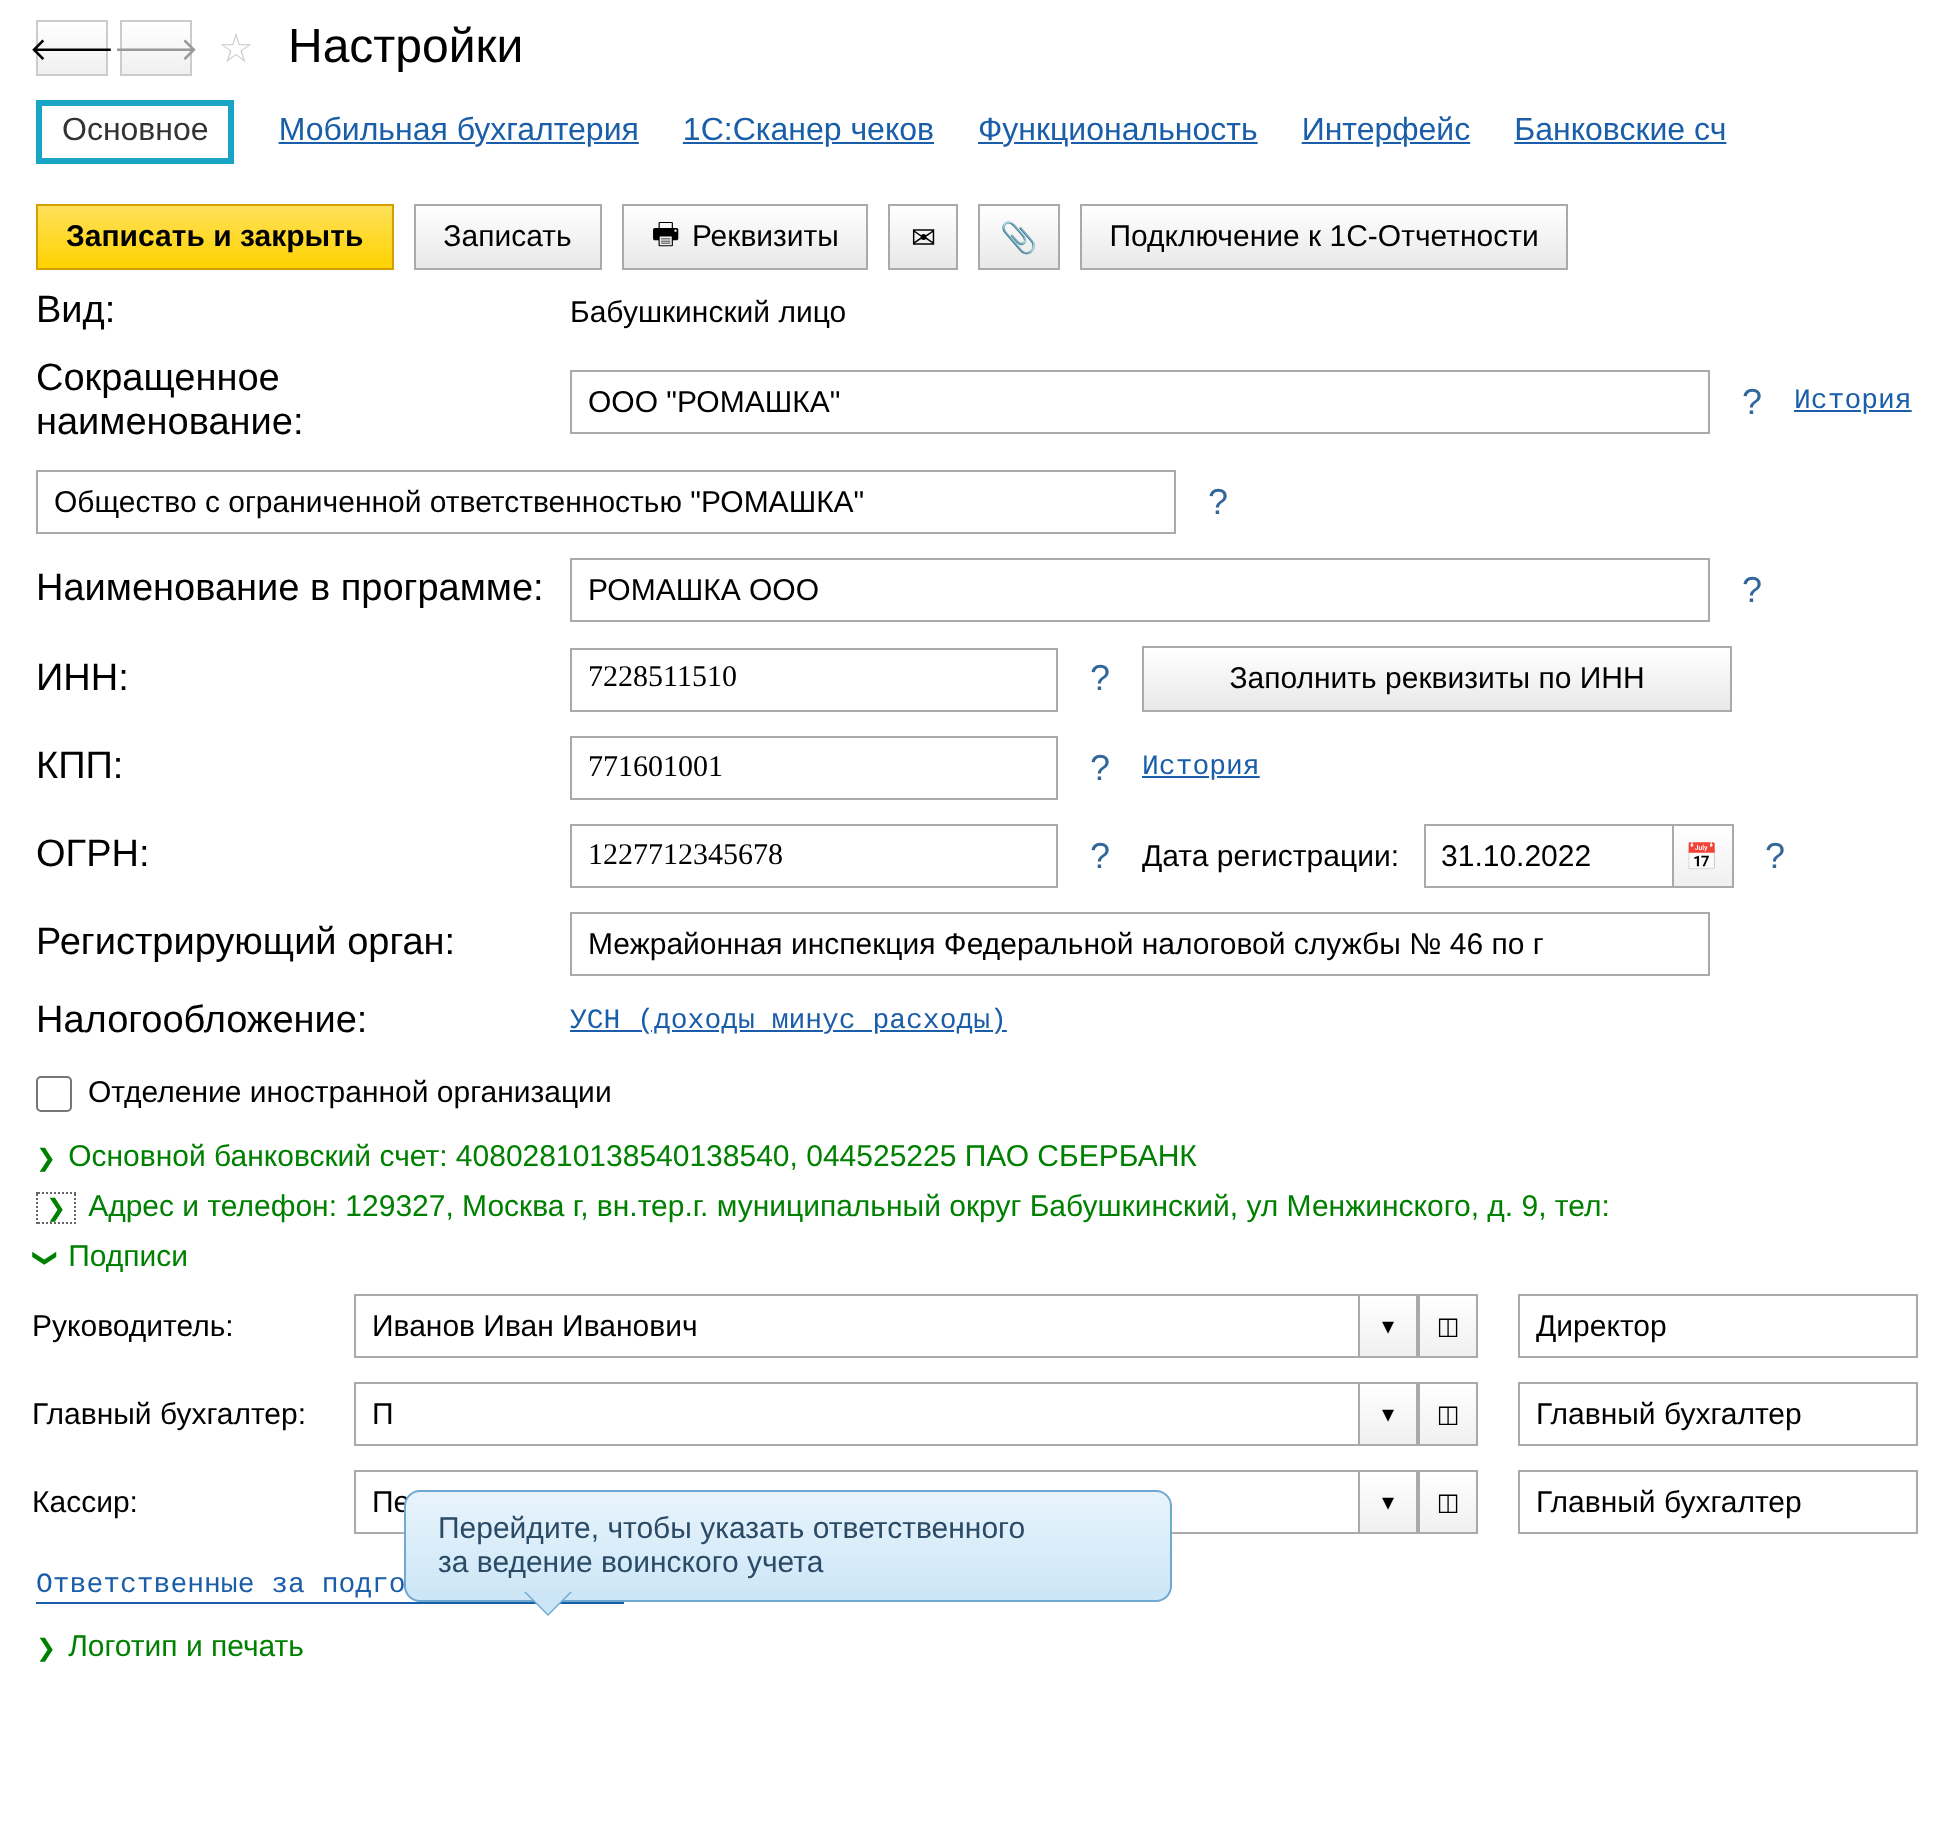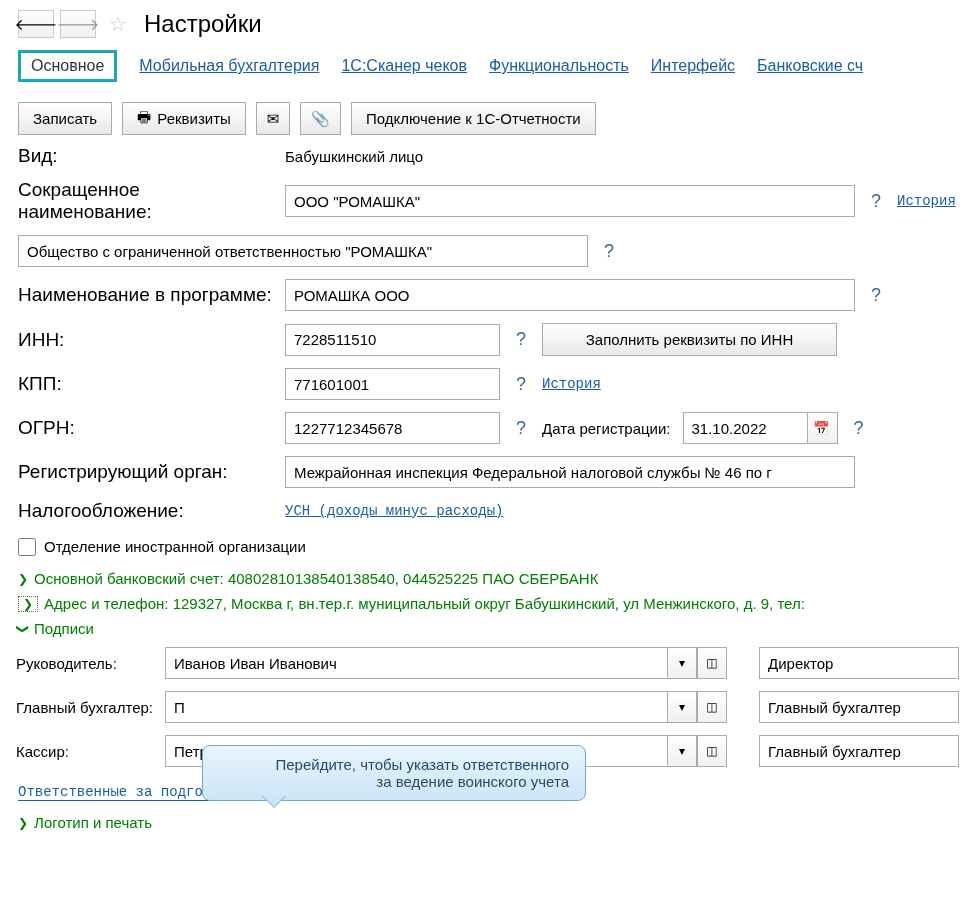--- a/index.html
+++ b/index.html
@@ -15,39 +15,39 @@
 .toolbar { display: flex; gap: 10px; padding: 10px 18px; align-items: center; }
 .btn { border: 1px solid #aaa; background: linear-gradient(#fff, #e8e8e8); padding: 6px 14px; font-size: 15px; cursor: pointer; display: inline-flex; align-items: center; gap: 6px; height: 33px; }
 .btn-primary { background: linear-gradient(#ffe15a, #ffd200); border-color: #d4a000; font-weight: bold; }
 .btn-icon-only { padding: 6px 10px; }
 .form { padding: 0 18px; }
 .row { display: flex; align-items: center; margin-bottom: 12px; gap: 12px; }
 .label { width: 255px; font-size: 19px; }
 .value-static { font-size: 15px; }
 .input { border: 1px solid #aaa; padding: 6px 8px; font-size: 15px; height: 32px; }
 .input-lg { width: 570px; }
-.input-md { width: 215px; }
+.input-md { width: 244px; font-family: Liberation Serif, serif; }
 .input-date { width: 125px; }
 .help { color: #336699; font-size: 18px; cursor: pointer; padding: 0 4px; }
 .link { color: #1a5da8; text-decoration: underline; cursor: pointer; font-family: Liberation Mono, monospace; }
 .chk-row { display: flex; gap: 8px; padding: 4px 18px 10px; }
 .chk { width: 18px; height: 18px; }
 .section-row { display: flex; align-items: center; gap: 6px; padding: 4px 18px; color: #008000; cursor: pointer; font-size: 15px; }
 .section-row .chevron { font-size: 12px; }
 .section-row.highlighted .chevron { border: 1px dotted #666; padding: 0 4px; }
 .sig-row { display: flex; align-items: center; padding: 6px 16px; gap: 8px; }
 .sig-label { width: 170px; font-size: 15px; }
 .sig-group { display: flex; align-items: center; }
 .sig-input { border: 1px solid #aaa; padding: 6px 8px; height: 32px; font-size: 15px; }
 .sig-input-name { width: 502px; border-right: none; }
 .sig-smallbtn { width: 30px; height: 32px; border: 1px solid #aaa; background: linear-gradient(#fff, #f0f0f0); display: flex; align-items: center; justify-content: center; font-size: 12px; cursor: pointer; }
-.sig-input-role { width: 200px; margin-left: 24px; }
+.sig-input-role { width: 200px; margin-left: 12px; }
 .footer-link { padding: 10px 18px; }
 .footer-link .link { border-bottom: 1px solid #1a5da8; text-decoration: none; }
-.tooltip-box { position: absolute; left: 202px; top: 745px; width: 384px; background: linear-gradient(#e8f4fc, #cce6f7); border: 1px solid #6fa8d0; border-radius: 8px; padding: 10px 16px; text-align: right; font-size: 15px; color: #2a4a66; }
+.tooltip-box { position: absolute; left: 202px; top: 745px; width: 384px; background: linear-gradient(#e8f4fc, #cce6f7); border: 1px solid #6fa8d0; border-radius: 8px; padding: 10px 16px; text-align: left; font-size: 15px; color: #2a4a66; }
 .tooltip-box::after { content: ""; position: absolute; bottom: -18px; left: 60px; border: 11px solid transparent; border-top-color: #cce6f7; }
 .tooltip-box::before { content: ""; position: absolute; bottom: -20px; left: 59px; border: 12px solid transparent; border-top-color: #6fa8d0; }
 .container { position: relative; }
 .date-group { display: flex; align-items: center; }
 .date-btn { width: 30px; height: 32px; border: 1px solid #aaa; border-left: none; background: linear-gradient(#fff, #f0f0f0); display: flex; align-items: center; justify-content: center; cursor: pointer; }
 .faded { color: #999; }
 </style>
 </head>
 <body>
 <div class="container">
@@ -62,20 +62,21 @@
 <div class="tabs">
   <span class="tab active">Основное</span>
   <span class="tab">Мобильная бухгалтерия</span>
   <span class="tab">1С:Сканер чеков</span>
   <span class="tab">Функциональность</span>
   <span class="tab">Интерфейс</span>
   <span class="tab">Банковские сч</span>
 </div>
 
 <div class="toolbar">
+  <button class="btn btn-primary">Записать и закрыть</button>
   <button class="btn">Записать</button>
   <button class="btn">
     <span>🖶</span>
     <span>Реквизиты</span>
   </button>
   <button class="btn btn-icon-only">
         <span>✉</span>
       </button>
   <button class="btn btn-icon-only">
         <span>📎</span>

